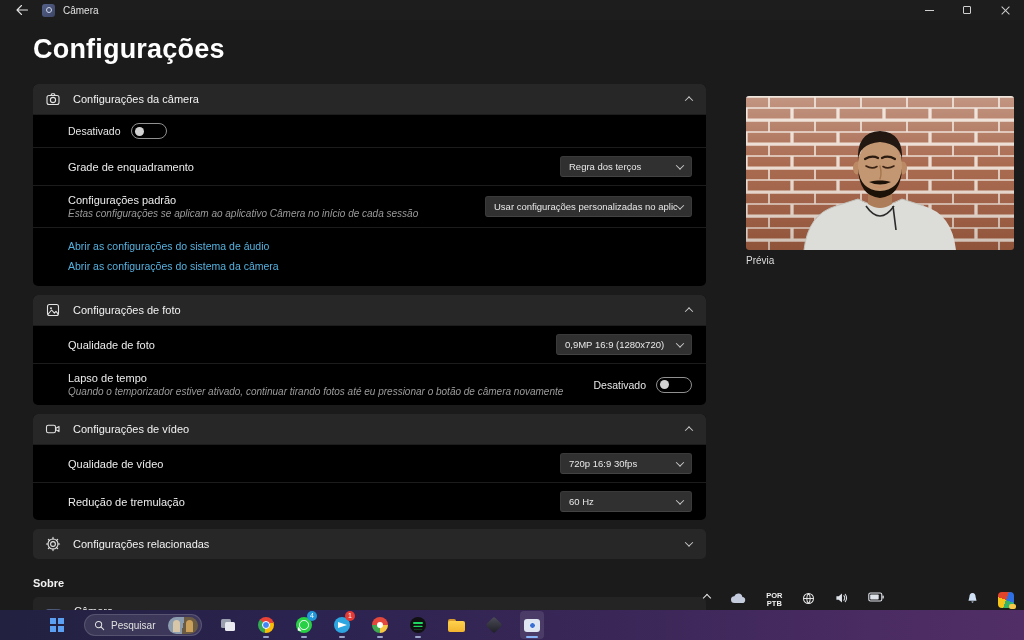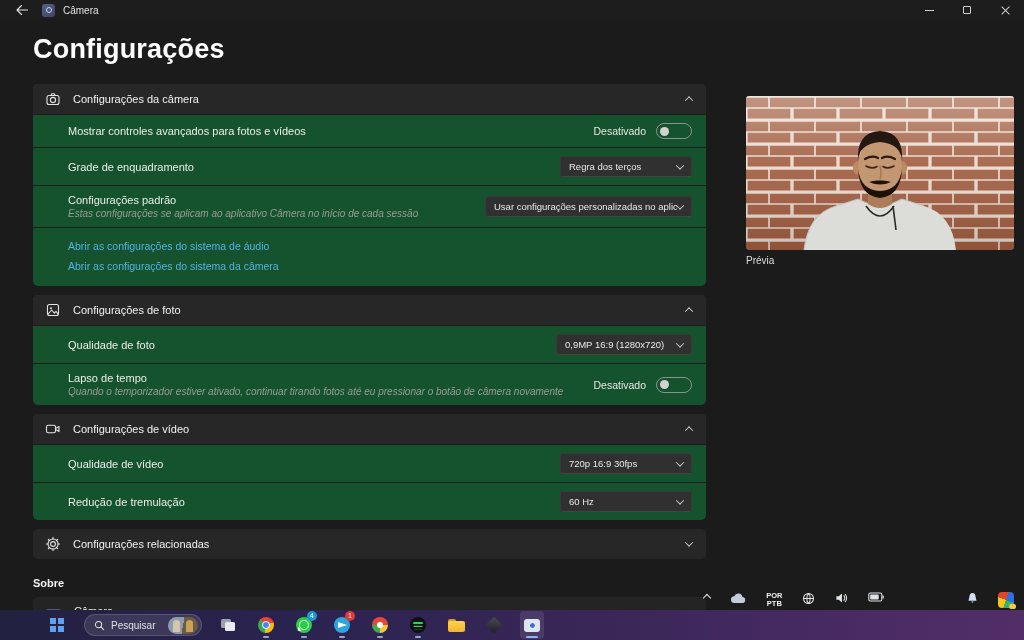--- a/index.html
+++ b/index.html
@@ -19,21 +19,21 @@
   .wc-max { width:8px; height:8px; border:1px solid #cfcfcf; border-radius:1px; }
   .wc-close { position:relative; width:9px; height:9px; }
   .wc-close::before,.wc-close::after { content:""; position:absolute; left:4px; top:-1px; width:1.2px; height:11px; background:#cfcfcf; }
   .wc-close::before { transform:rotate(45deg);} .wc-close::after{ transform:rotate(-45deg);}
 
   
   .page { position:relative; height:590px; }
   h1.page-title { font-size:27px; font-weight:700; letter-spacing:.2px; padding:14px 0 0 33px; color:#ffffff; }
 
   .content { position:absolute; left:33px; top:64px; width:673px; }
-  .card { background:#14532d; border-radius:5px; margin-bottom:9px; overflow:hidden; }
+  .card { background:#000000; border-radius:5px; margin-bottom:9px; overflow:hidden; }
   .sec-header { height:30px; display:flex; align-items:center; padding:0 14px 0 12px; background:#272727; }
   .sec-header .sec-icon { width:16px; height:16px; margin-right:12px; flex:none; display:flex; align-items:center; justify-content:center; }
   .sec-title { font-size:11px; color:#f2f2f2; flex:1; }
   .row { display:flex; align-items:center; padding:8px 14px 8px 35px; border-top:1px solid #1c1c1c; min-height:31px; }
   .row-text { flex:1; padding-right:12px; }
   .row-label { font-size:11px; color:#ececec; }
   .row-desc { font-size:10px; color:#9b9b9b; margin-top:2px;font-style:italic; }
   .row-control { display:flex; align-items:center; gap:10px; flex:none; }
   .state-label { font-size:10.5px; color:#e6e6e6; }
 
@@ -175,23 +175,20 @@
             <rect x="2" y="4.5" width="12" height="9" rx="2"></rect>
             <circle cx="8" cy="9" r="2.6"></circle>
             <path d="M5.8 4.5 L6.8 2.8 H9.2 L10.2 4.5"></path>
           </svg>
         </span>
         <span class="sec-title">Configurações da câmera</span>
         <span class="chev up"></span>
       </div>
 
       <div class="row">
-        <div class="row-text">
-          <div class="row-label">Mostrar controles avançados para fotos e vídeos</div>
-        </div>
         <div class="row-control">
           <span class="state-label">Desativado</span>
           <div class="toggle">
               <div class="knob"></div>
             </div>
         </div>
       </div>
 
       <div class="row">
         <div class="row-text">

